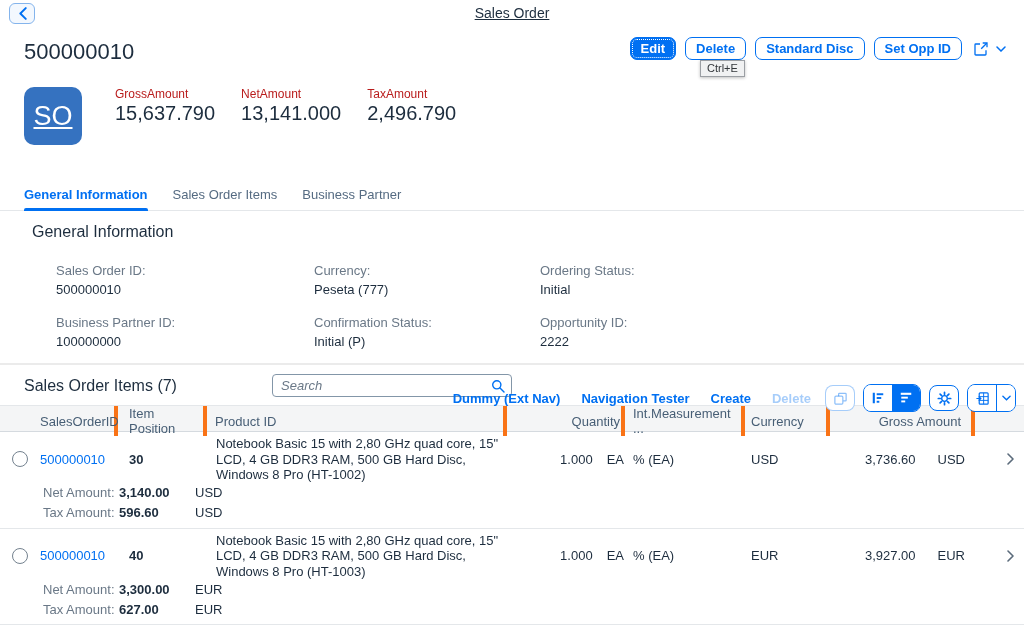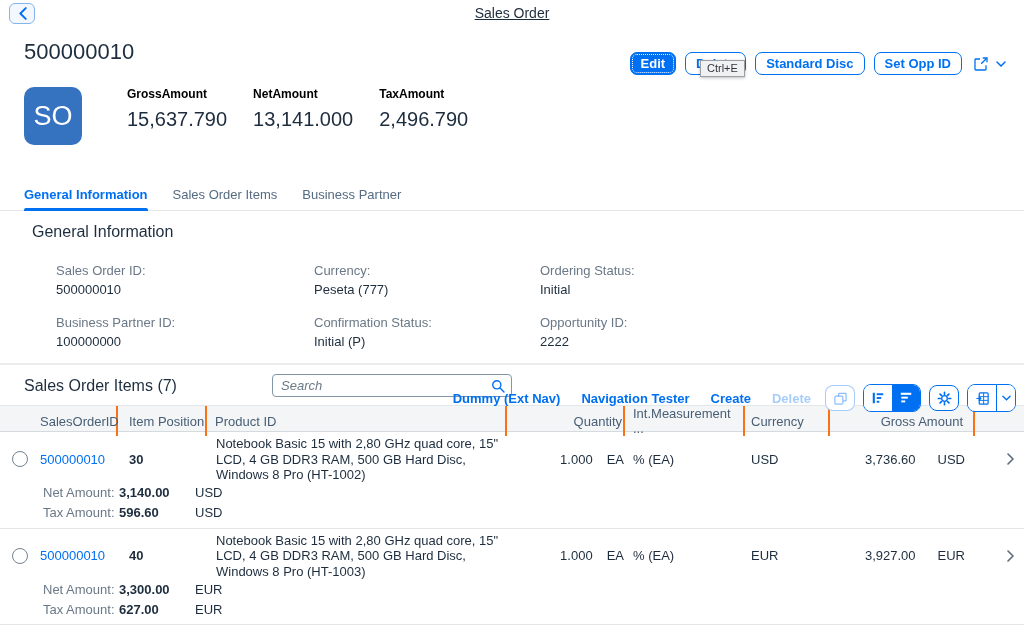--- a/index.html
+++ b/index.html
@@ -8,36 +8,36 @@
 
   
   .shell{position:absolute;top:0;left:0;right:0;height:26px;background:#fff;}
   .back-btn{position:absolute;left:9px;top:3px;width:26px;height:21px;box-sizing:border-box;
             border:1px solid #84b4ec;background:#f3f8fe;border-radius:6px;display:flex;
             align-items:center;justify-content:center;color:#0070f2;cursor:pointer;}
   .shell-title{position:absolute;left:0;right:0;top:5px;text-align:center;font-size:14px;color:#1d2d3e;text-decoration:underline;}
 
   
   .obj-title{position:absolute;left:24px;top:39px;font-size:22px;color:#1d2d3e;}
-  .actions{position:absolute;right:16px;top:37px;display:flex;gap:9px;align-items:center;margin-top:15px;}
+  .actions{position:absolute;right:16px;top:37px;display:flex;gap:9px;align-items:center;}
   .btn{height:23px;padding:0 10px;box-sizing:border-box;border:1px solid #0070f2;border-radius:7px;
        background:#fff;color:#0070f2;font-size:13px;font-weight:600;font-family:inherit;
        display:flex;align-items:center;cursor:pointer;white-space:nowrap;}
   .btn-primary{background:#0070f2;color:#fff;outline:1px dotted #fff;outline-offset:-3px;}
   .share-btn{display:flex;align-items:center;gap:7px;border:none;background:none;color:#0070f2;
              cursor:pointer;padding:0 2px;}
   .tooltip{position:absolute;left:700px;top:60px;background:#f0f1f2;border:1px solid #9b9fa4;
            padding:0 6px;height:15px;line-height:14px;font-size:11px;color:#32363a;
            box-shadow:0 1px 3px rgba(0,0,0,.25);}
 
   .kpi-row{position:absolute;left:24px;top:87px;display:flex;align-items:flex-start;}
   .avatar{width:58px;height:58px;border-radius:10px;background:#3572c0;color:#fff;font-size:27px;
-          display:flex;align-items:center;justify-content:center;margin-right:45px;}
+          display:flex;align-items:center;justify-content:center;margin-right:33px;text-decoration:underline;}
   .kpi{margin-right:26px;}
-  .kpi-label{font-size:12px;color:#000000;margin-bottom:7px;font-weight:bold;}
+  .kpi-label{font-size:12px;color:#b91c1c;margin-bottom:1px;}
   .kpi-value{font-size:20px;color:#1d2d3e;}
 
   
   .tabs{position:absolute;left:0;right:0;top:178px;height:32px;border-bottom:1px solid #e4e7ea;
         padding-left:24px;display:flex;gap:25px;box-sizing:content-box;}
   .tab{display:flex;align-items:center;position:relative;color:#556b82;cursor:pointer;}
   .tab.active{color:#0070f2;font-weight:600;}
   .tab.active::after{content:"";position:absolute;left:0;right:0;bottom:-1px;height:3px;
         background:#0070f2;border-radius:2px 2px 0 0;}
 
@@ -77,21 +77,21 @@
   .menu-split .part{height:26px;display:flex;align-items:center;justify-content:center;color:#0070f2;
         background:#fff;cursor:pointer;}
   .menu-split .p1{width:28px;border-right:1px solid #0070f2;}
   .menu-split .p2{width:18px;}
 
   
   .tgrid{display:grid;grid-template-columns:40px 78px 89px 300px 118px 120px 85px 145px 49px;}
   .thead{height:27px;box-sizing:border-box;background:#f4f5f6;border-top:1px solid #e4e7ea;
          border-bottom:1px solid #d5dadf;align-items:center;color:#475e75;}
   .th{height:100%;display:flex;align-items:center;box-sizing:border-box;}
-  .th.sep{border-right:2px solid #f97316;}
+  .th.sep{border-right:4px solid #f97316;}
   .pl8{padding-left:8px;}.pl11{padding-left:11px;}.pl6{padding-left:6px;}
   .ar{justify-content:flex-end;}
   .pr5{padding-right:1px;}.pr10{padding-right:10px;}
 
   .item{border-bottom:1px solid #e4e7ea;padding-bottom:5px;}
   .item-main{align-items:center;padding-top:4px;}
   .cell{display:flex;align-items:center;box-sizing:border-box;}
   .radio{width:16px;height:16px;border:1.5px solid #74828f;border-radius:50%;background:#fff;
          margin:0 auto;cursor:pointer;box-sizing:border-box;}
   .link{color:#0070f2;cursor:pointer;text-decoration:none;}

